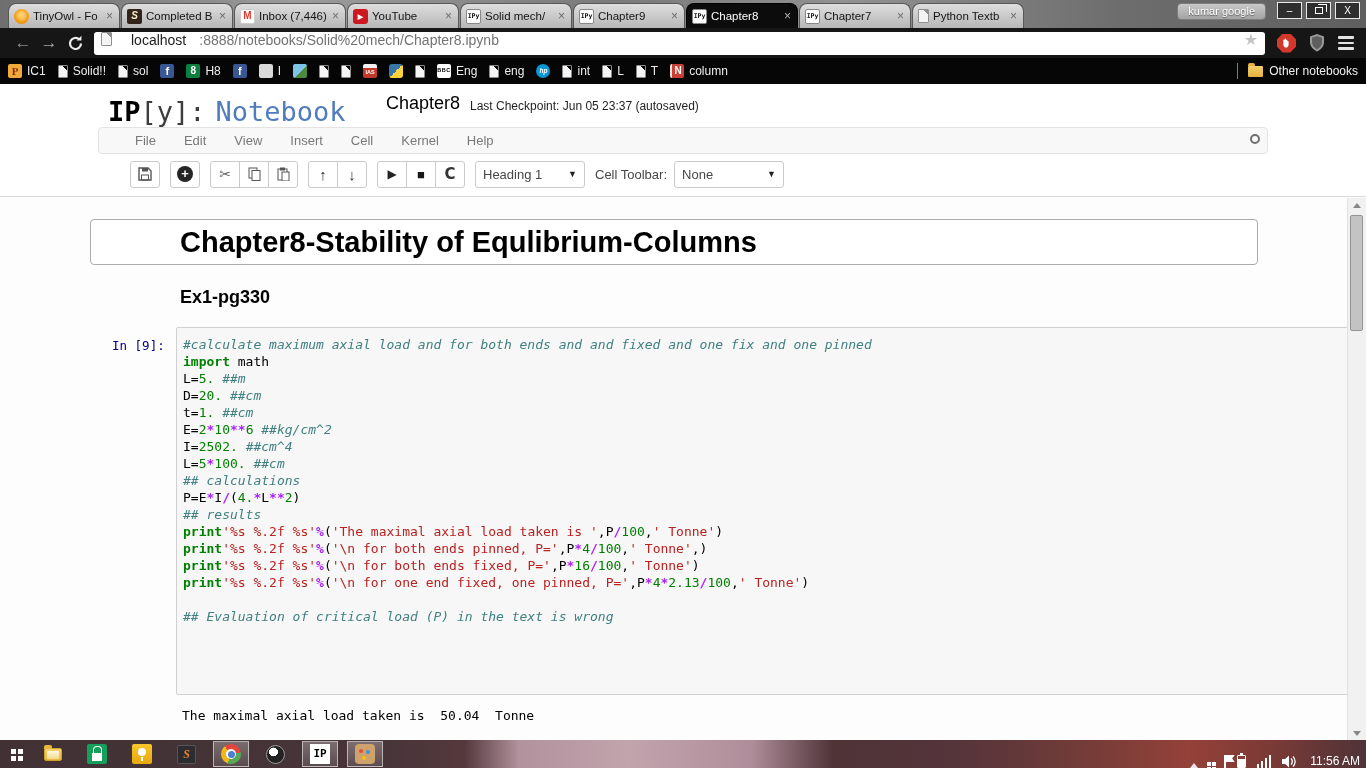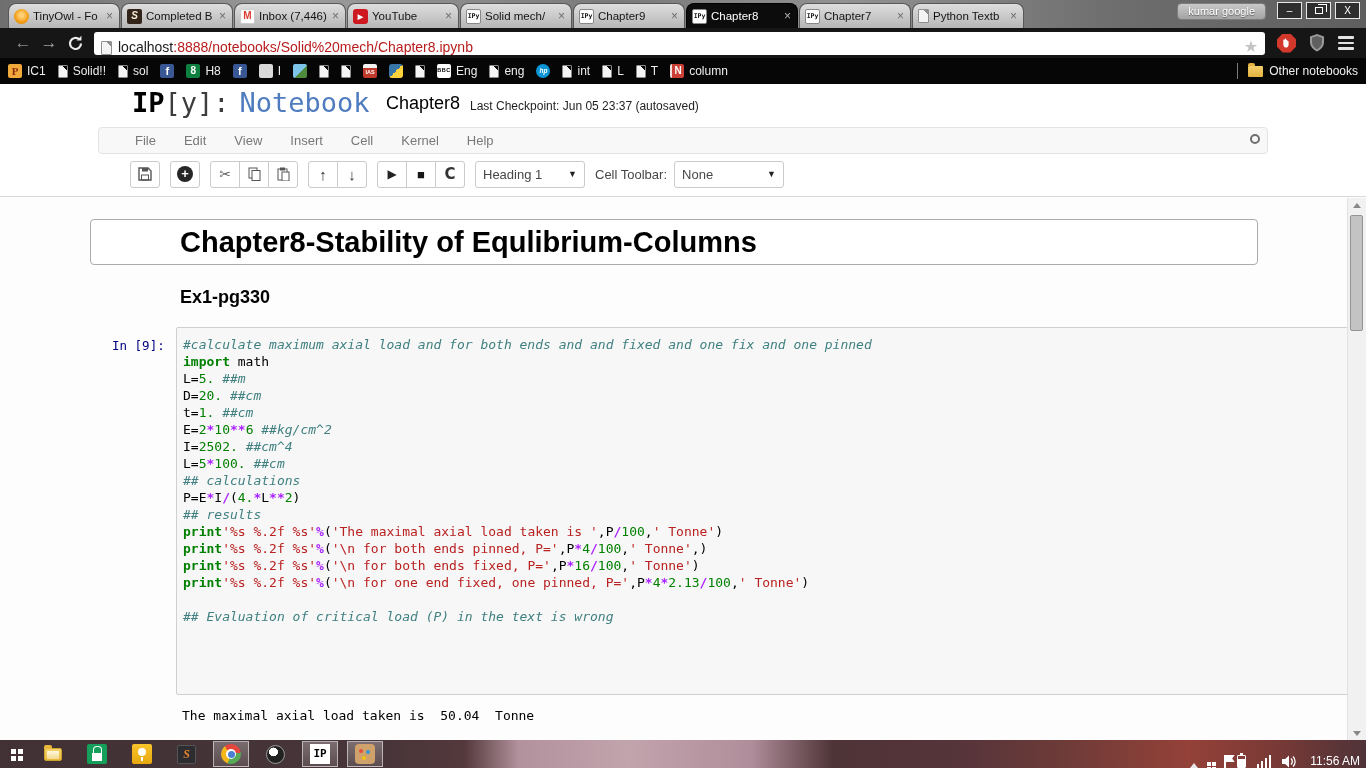--- a/index.html
+++ b/index.html
@@ -36,23 +36,23 @@
   .wc-restore-glyph { position:relative; width:8px; height:7px; border:1px solid #fff; }
   .wc-restore-glyph::before { content:""; position:absolute; top:-4px; left:2px; width:8px; height:7px; border:1px solid #fff; border-bottom:none; border-left:none; }
 
   
   .addrbar { position:absolute; top:28px; left:0; width:100%; height:30px; background:#161616;
     display:flex; align-items:center; padding:0 10px; }
   .nav-btn { width:26px; text-align:center; font-size:17px; color:#8d8d8d; }
   .nav-btn.fwd { color:#a8a8a8; }
   .reload-btn { width:26px; display:flex; justify-content:center; }
   .urlbox { flex:1; height:23px; background:#fff; border-radius:3px; margin:0 12px 0 6px;
-    display:flex; align-items:flex-end; padding:0 7px; gap:6px; }
+    display:flex; align-items:flex-start; padding:0 7px; gap:19px; }
   .url-host { font-size:14px; color:#1b1b1b; }
-  .url-path { font-size:14px; color:#b91c1c; }
+  .url-path { font-size:14px; color:#737373; }
   .url-spacer { flex:1; }
   .star-icon { color:#c4c4c4; font-size:16px; line-height:16px; }
   .hand-icon { width:19px; height:19px; background:#d3382c; margin-right:13px;
     clip-path:polygon(30% 0,70% 0,100% 30%,100% 70%,70% 100%,30% 100%,0 70%,0 30%);
     display:flex; align-items:center; justify-content:center; }
   .shield-icon { margin-right:13px; display:flex; }
   .menu-icon { display:flex; flex-direction:column; gap:3px; margin-right:2px; }
   .menu-icon span { width:16px; height:2.5px; background:#e3e3e3; border-radius:1px; }
 
   
@@ -76,21 +76,21 @@
   .bmi-hp { background:#0a96d6; border-radius:50%; color:#fff; font:italic bold 6.5px/1 "Liberation Sans",sans-serif; }
   .bmi-n-red { background:#cb4036; color:#fff; font-size:10px; border-left:2px solid #efe0dc; }
   .other-bm { display:flex; align-items:center; gap:6px; border-left:1px solid #7c7c7c; padding-left:10px; height:16px; }
   .other-bm span.lbl { font-size:12px; color:#f0f0f0; white-space:nowrap; }
   .folder-icon { width:15px; height:11px; background:linear-gradient(#f3cf6b,#e4b23e); border-radius:1px; position:relative; }
   .folder-icon::before { content:""; position:absolute; top:-3px; left:0; width:7px; height:3px; background:#e4b23e; border-radius:2px 2px 0 0; }
 
   
   .page { position:absolute; top:84px; left:0; width:100%; height:656px; background:#fdfdfd; }
   .nb-top { position:absolute; top:0; left:0; right:0; height:112px; background:#fff; }
-  .nb-logo { position:absolute; left:108px; top:3px; font:27px "DejaVu Sans Mono",monospace; white-space:nowrap;margin-left:24px; }
+  .nb-logo { position:absolute; left:108px; top:12px; font:27px "DejaVu Sans Mono",monospace; white-space:nowrap; }
   .lg-ip { font-weight:bold; color:#000; }
   .lg-y  { color:#3d3d3d; }
   .lg-nb { color:#4f7cbf; margin-left:10px; }
   .nb-title { position:absolute; left:386px; top:9px; font-size:18px; color:#000; }
   .nb-ckpt { position:absolute; left:470px; top:15px; font-size:12px; color:#1f1f1f; }
   .menubar { position:absolute; left:98px; top:43px; width:1170px; height:27px; background:#f8f8f8;
     border:1px solid #e3e3e3; border-radius:4px; display:flex; align-items:center; padding-left:36px; }
   .menu-item { font-size:13px; color:#787878; margin-right:28px; }
   .kernel-dot { position:absolute; right:106px; top:50px; width:10px; height:10px; border:2px solid #6e6e6e; border-radius:50%; }
   .toolbar { position:absolute; left:98px; top:76px; height:28px; display:flex; align-items:center; padding-left:32px; }

